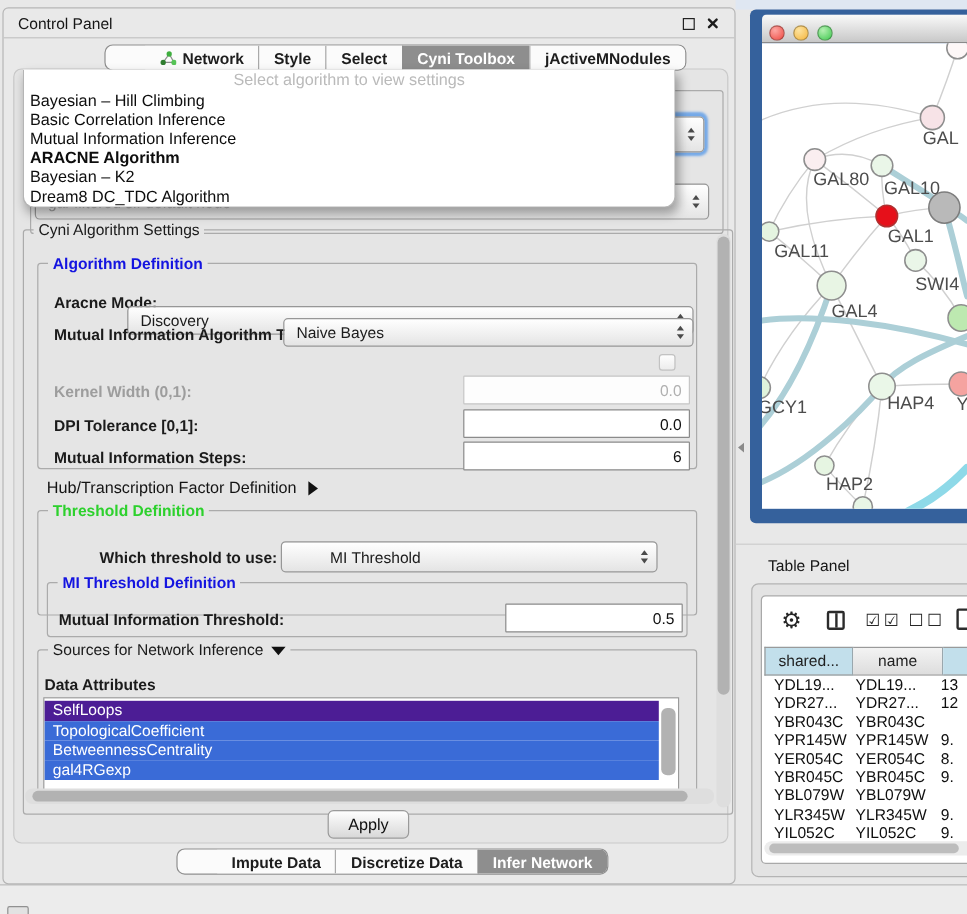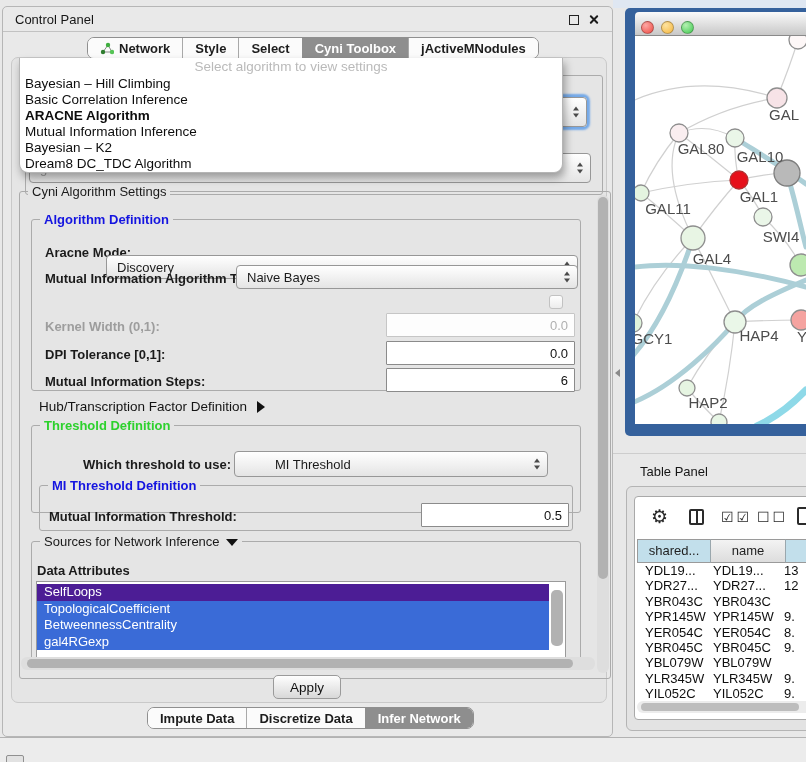--- a/index.html
+++ b/index.html
@@ -16,21 +16,21 @@
   #cp-close{position:absolute;right:13px;top:7px;width:11px;height:11px;}
   #cp-close span{position:absolute;left:5px;top:0;width:2px;height:11px;background:#1c1c1c;border-radius:1px;}
   #cp-close span:first-child{transform:rotate(45deg);}
   #cp-close span:last-child{transform:rotate(-45deg);}
 
   #cp-inner{position:absolute;left:8px;top:50px;width:596px;height:646px;background:#e5e5e5;
             border:1px solid #c9c9c9;border-radius:7px;box-sizing:border-box;}
 
   
   .tabbar{position:absolute;display:flex;background:#fbfbfb;border:1px solid #8f8f8f;
-          border-radius:7px;overflow:hidden;height:22px;box-sizing:border-box;align-items:stretch;}
+          border-radius:7px;overflow:hidden;height:22px;box-sizing:border-box;align-items:stretch;padding-left:33px;}
   .tab{display:flex;align-items:center;padding:0 12px;font-size:13px;font-weight:bold;color:#1d1d1d;
        border-left:1px solid #a9a9a9;background:#fbfbfb;}
   .tab:first-child{border-left:none;}
   .tab.sel{background:#8e8e8e;color:#fff;border-left-color:#8e8e8e;}
   #tabs-top{left:84px;top:30px;z-index:5;}
   #tabs-bottom{left:144px;top:700px;}
 
   
   .grp{position:absolute;border:1px solid #ababab;border-radius:3px;box-sizing:border-box;}
   .chip{position:absolute;top:-8px;left:8px;background:#e5e5e5;padding:0 4px;font-size:13px;color:#1a1a1a;white-space:nowrap;}
@@ -182,22 +182,22 @@
       <span class="arrows">
           <span class="tri-up"></span>
           <span class="tri-dn"></span>
         </span>
     </div>
 
     <div id="algo-popup">
       <div class="pp-prompt">Select algorithm to view settings</div>
       <div class="pp-item">Bayesian – Hill Climbing</div>
       <div class="pp-item">Basic Correlation Inference</div>
+      <div class="pp-item">Mutual Information Inference</div>
       <div class="pp-item bold">ARACNE Algorithm</div>
-      <div class="pp-item">Mutual Information Inference</div>
       <div class="pp-item">Bayesian – K2</div>
       <div class="pp-item">Dream8 DC_TDC Algorithm</div>
     </div>
 
     <div class="grp" style="left:16px;top:184px;width:592px;height:488px;">
       <span class="chip">Cyni Algorithm Settings</span>
     </div>
 
     <div class="grp" style="left:28px;top:212px;width:550px;height:172px;">
       <span class="chip blue">Algorithm Definition</span>

